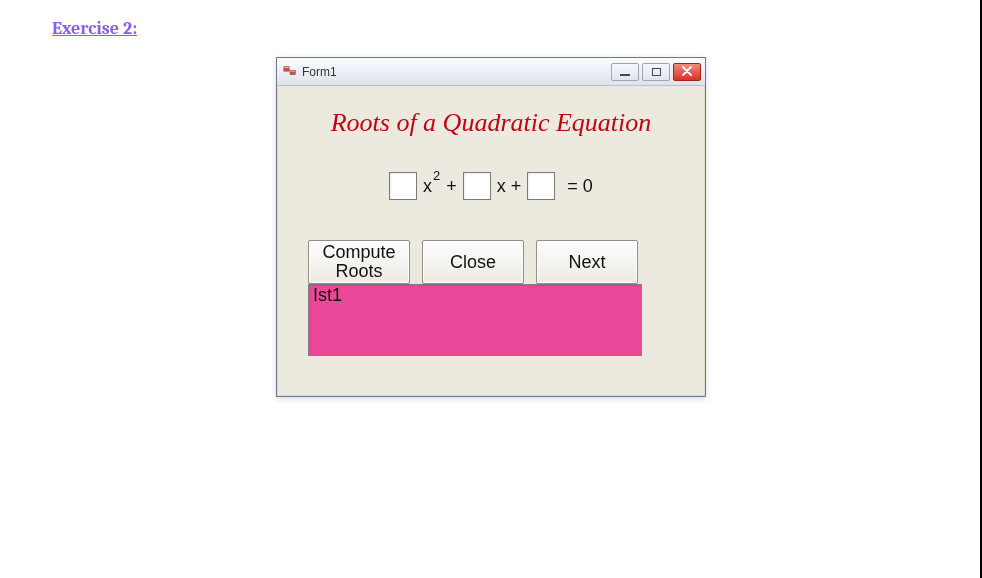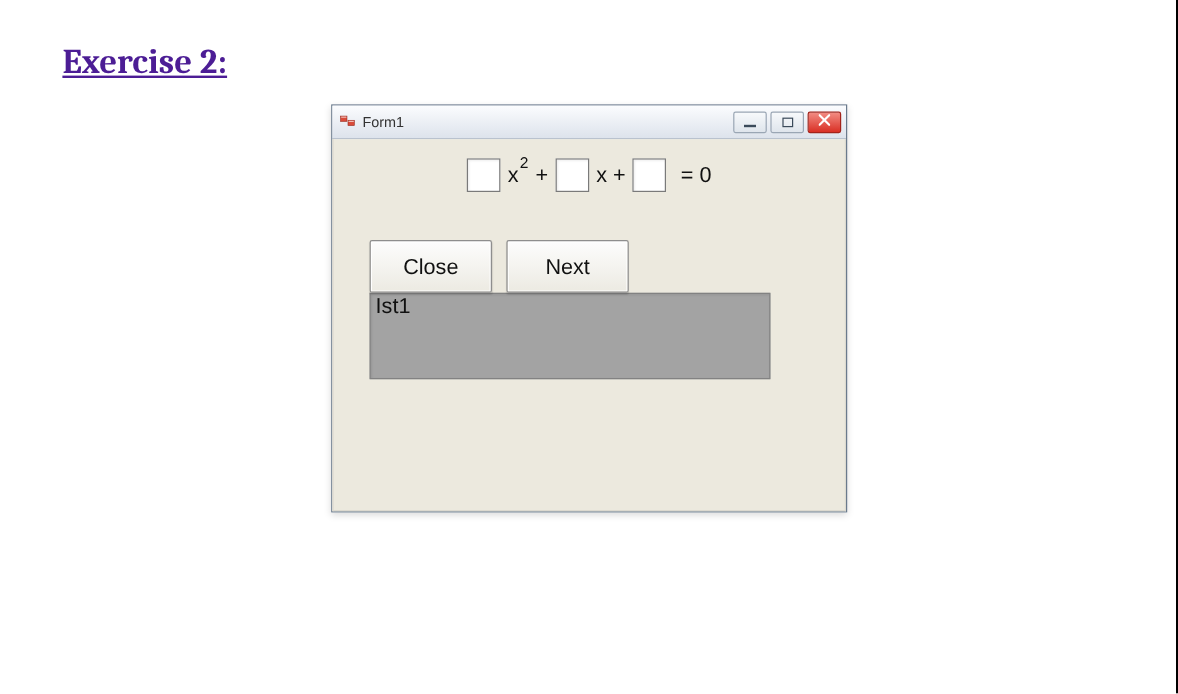--- a/index.html
+++ b/index.html
@@ -11,24 +11,23 @@
     font-family: Cambria, Georgia, "Times New Roman", serif;
     color: #1a1a1a;
   }
   .page {
     padding: 18px 52px 0 52px;
     box-sizing: border-box;
   }
   .exercise-heading {
     font-weight: bold;
     text-decoration: underline;
-    font-size: 29px;
+    font-size: 18px;
     margin-bottom: 18px;
-    color: #4c1d95;
-    margin-top: 18px;
+    color: #8b5cf6;
   }
   .exercise-desc {
     font-size: 22px;
     line-height: 1.35;
     color: #222;
     margin-bottom: 24px;
   }
 
   
   .win {
@@ -167,21 +166,21 @@
   }
   .btn-compute { width: 102px; }
   .btn-next    { width: 102px; }
   .btn-close   { width: 102px; }
 
   .listbox {
     margin-top: 0px;
     margin-left: 12px;
     width: 334px;
     height: 72px;
-    background: #a3a3a3;
+    background: #ec4899;
     border: 1px solid #828282;
     box-shadow: inset 1px 1px 2px rgba(0,0,0,0.08);
     font-family: Arial, sans-serif;
     font-size: 18px;
     color: #111;
     padding: 0 4px;
     box-sizing: border-box;
     overflow: hidden;
   }
   .page-right-edge {
@@ -229,35 +228,40 @@
             <span>
               <svg viewBox="0 0 10 10" width="10" height="10">
                 <path d="M1 1 L9 9 M9 1 L1 9" stroke="#fff" stroke-width="1.8" stroke-linecap="round"></path>
               </svg>
             </span>
           </div>
         </div>
       </div>
 
       <div class="client">
+        <div class="form-title">Roots of a Quadratic Equation</div>
 
         <div class="equation-row">
           <input class="txt" value="" style="">
           <span class="xsq">
             <span>x</span>
               <span class="sup">2</span>
           </span>
           <span>+</span>
           <input class="txt" value="" style="">
           <span>x +</span>
           <input class="txt" value="" style="">
           <span style="margin-left:6px;">= 0</span>
         </div>
 
         <div class="btn-row">
+          <div class="wbtn btn-compute">
+            <span style="white-space:pre-line;">Compute
+Roots</span>
+          </div>
           <div class="wbtn btn-close">
             <span>Close</span>
           </div>
           <div class="wbtn btn-next">
             <span>Next</span>
           </div>
         </div>
 
         <div class="listbox">
           <div>Ist1</div>

